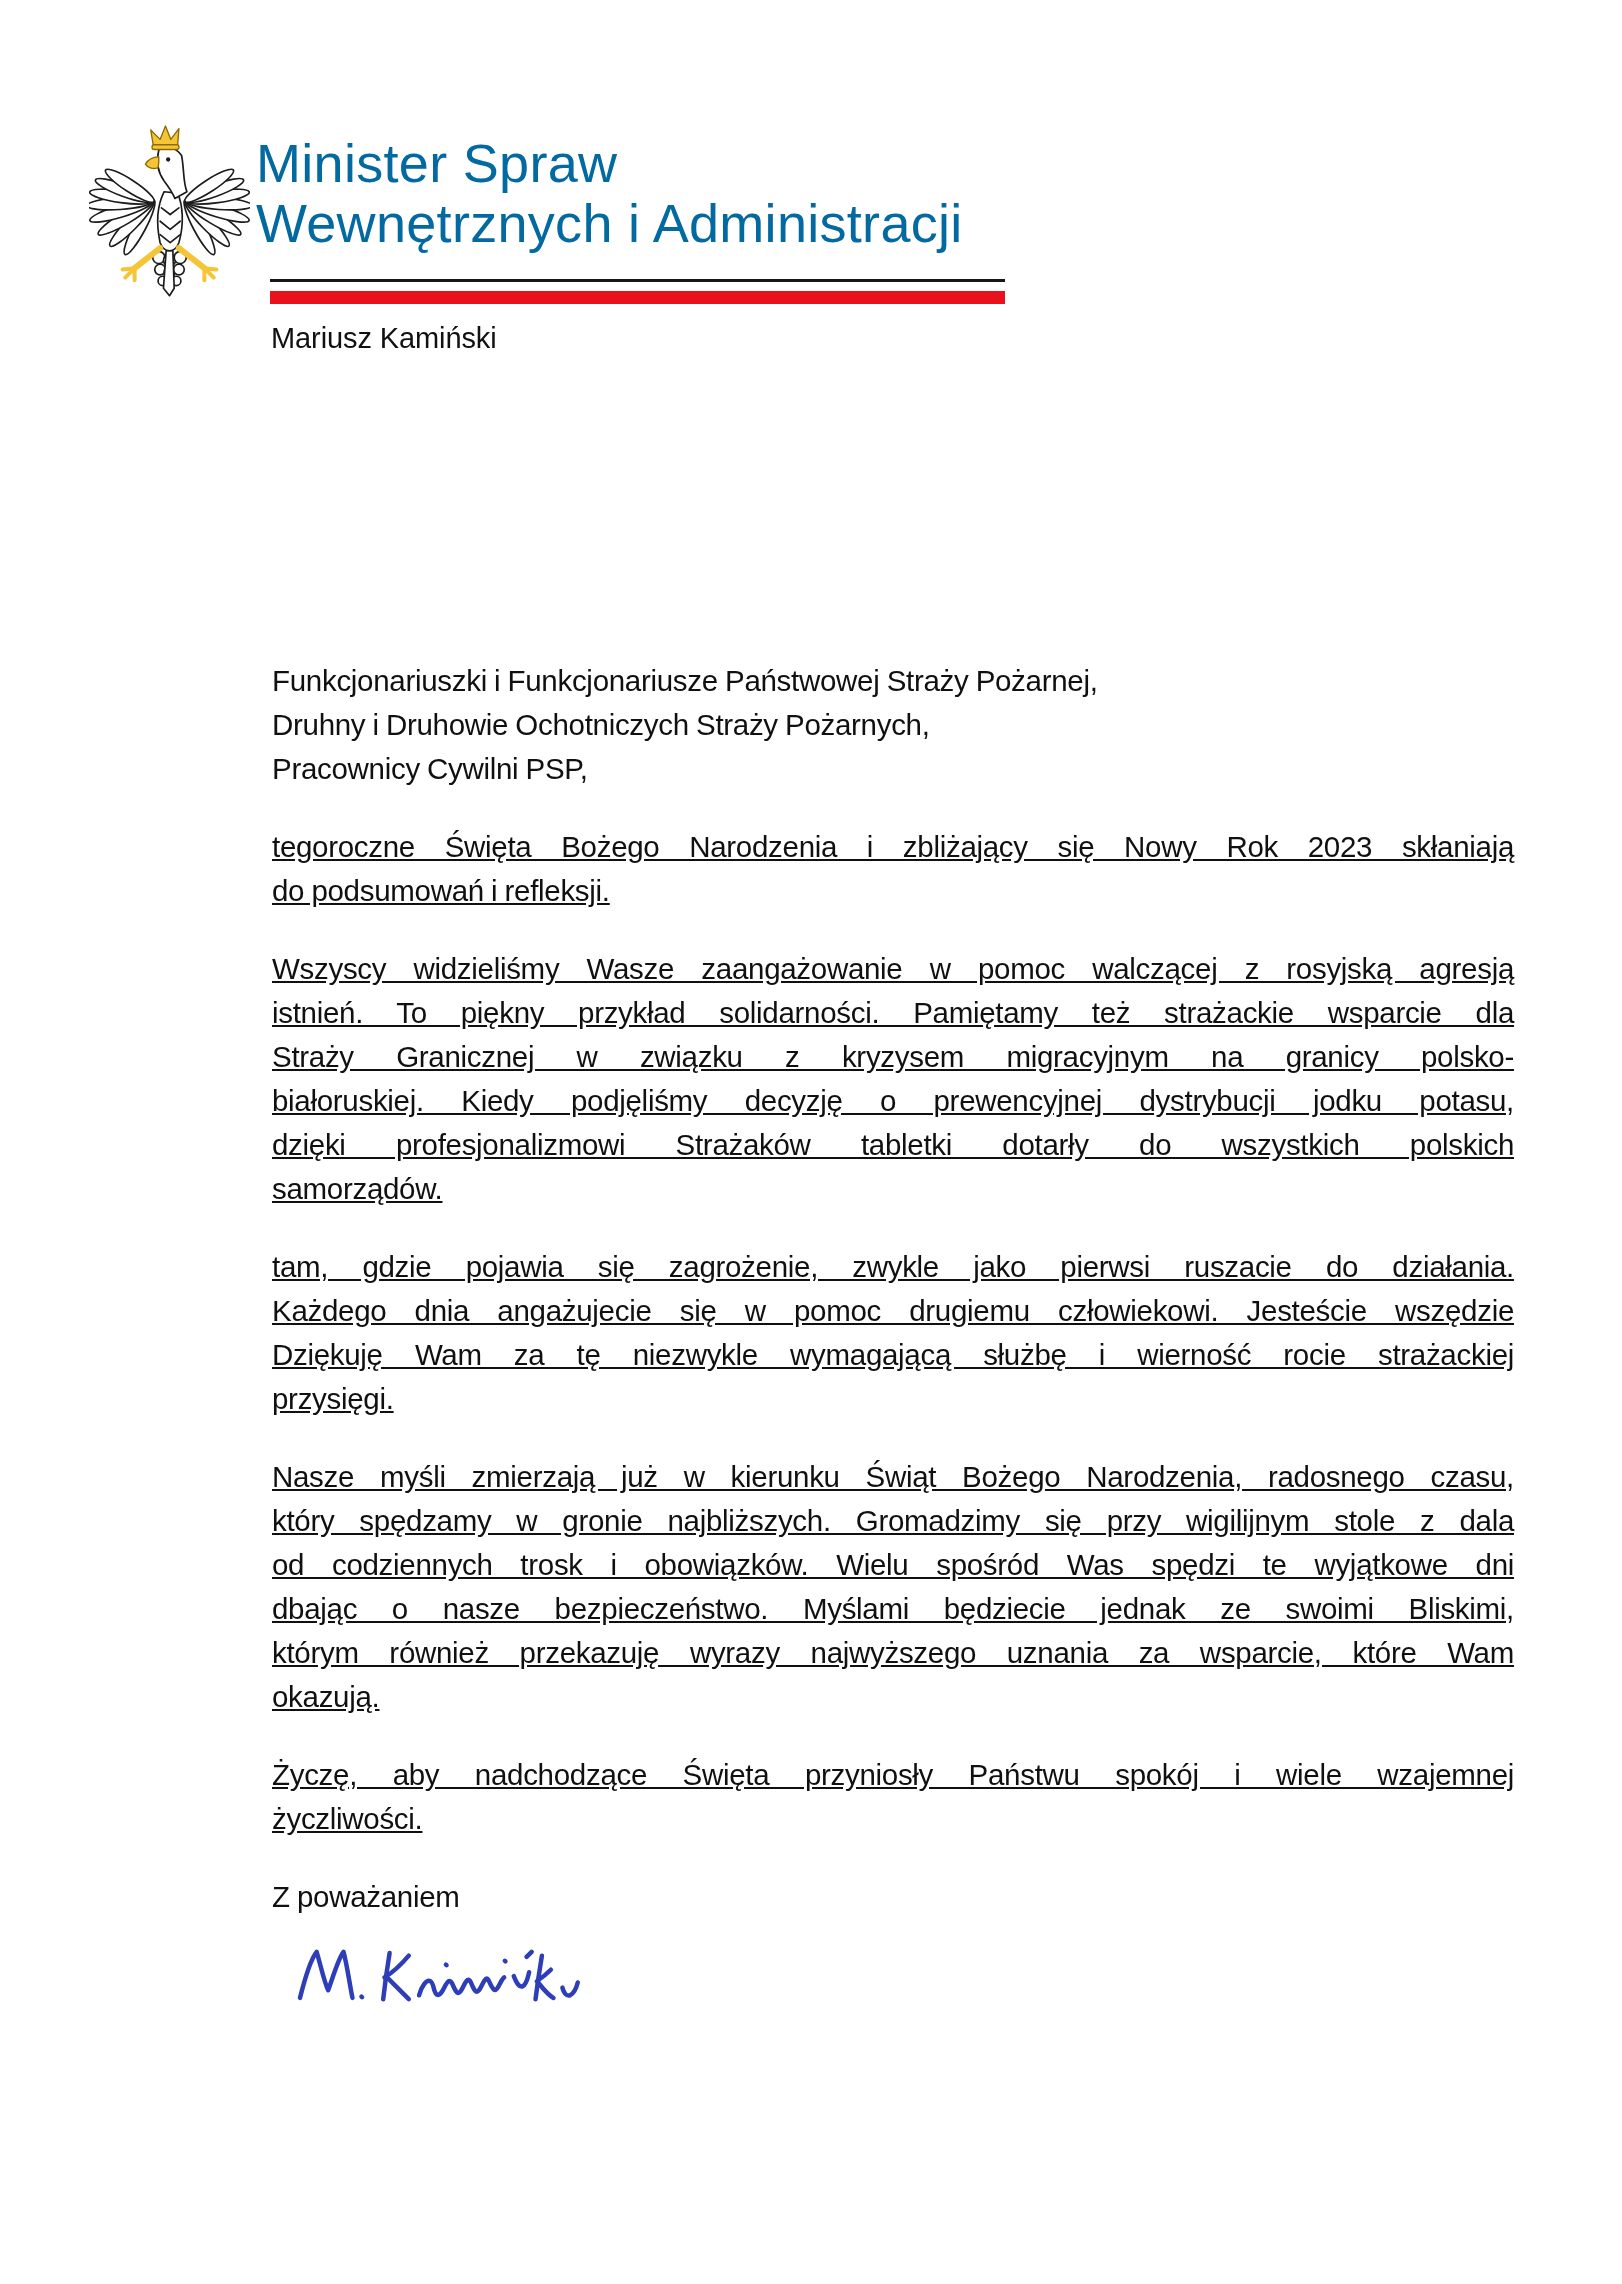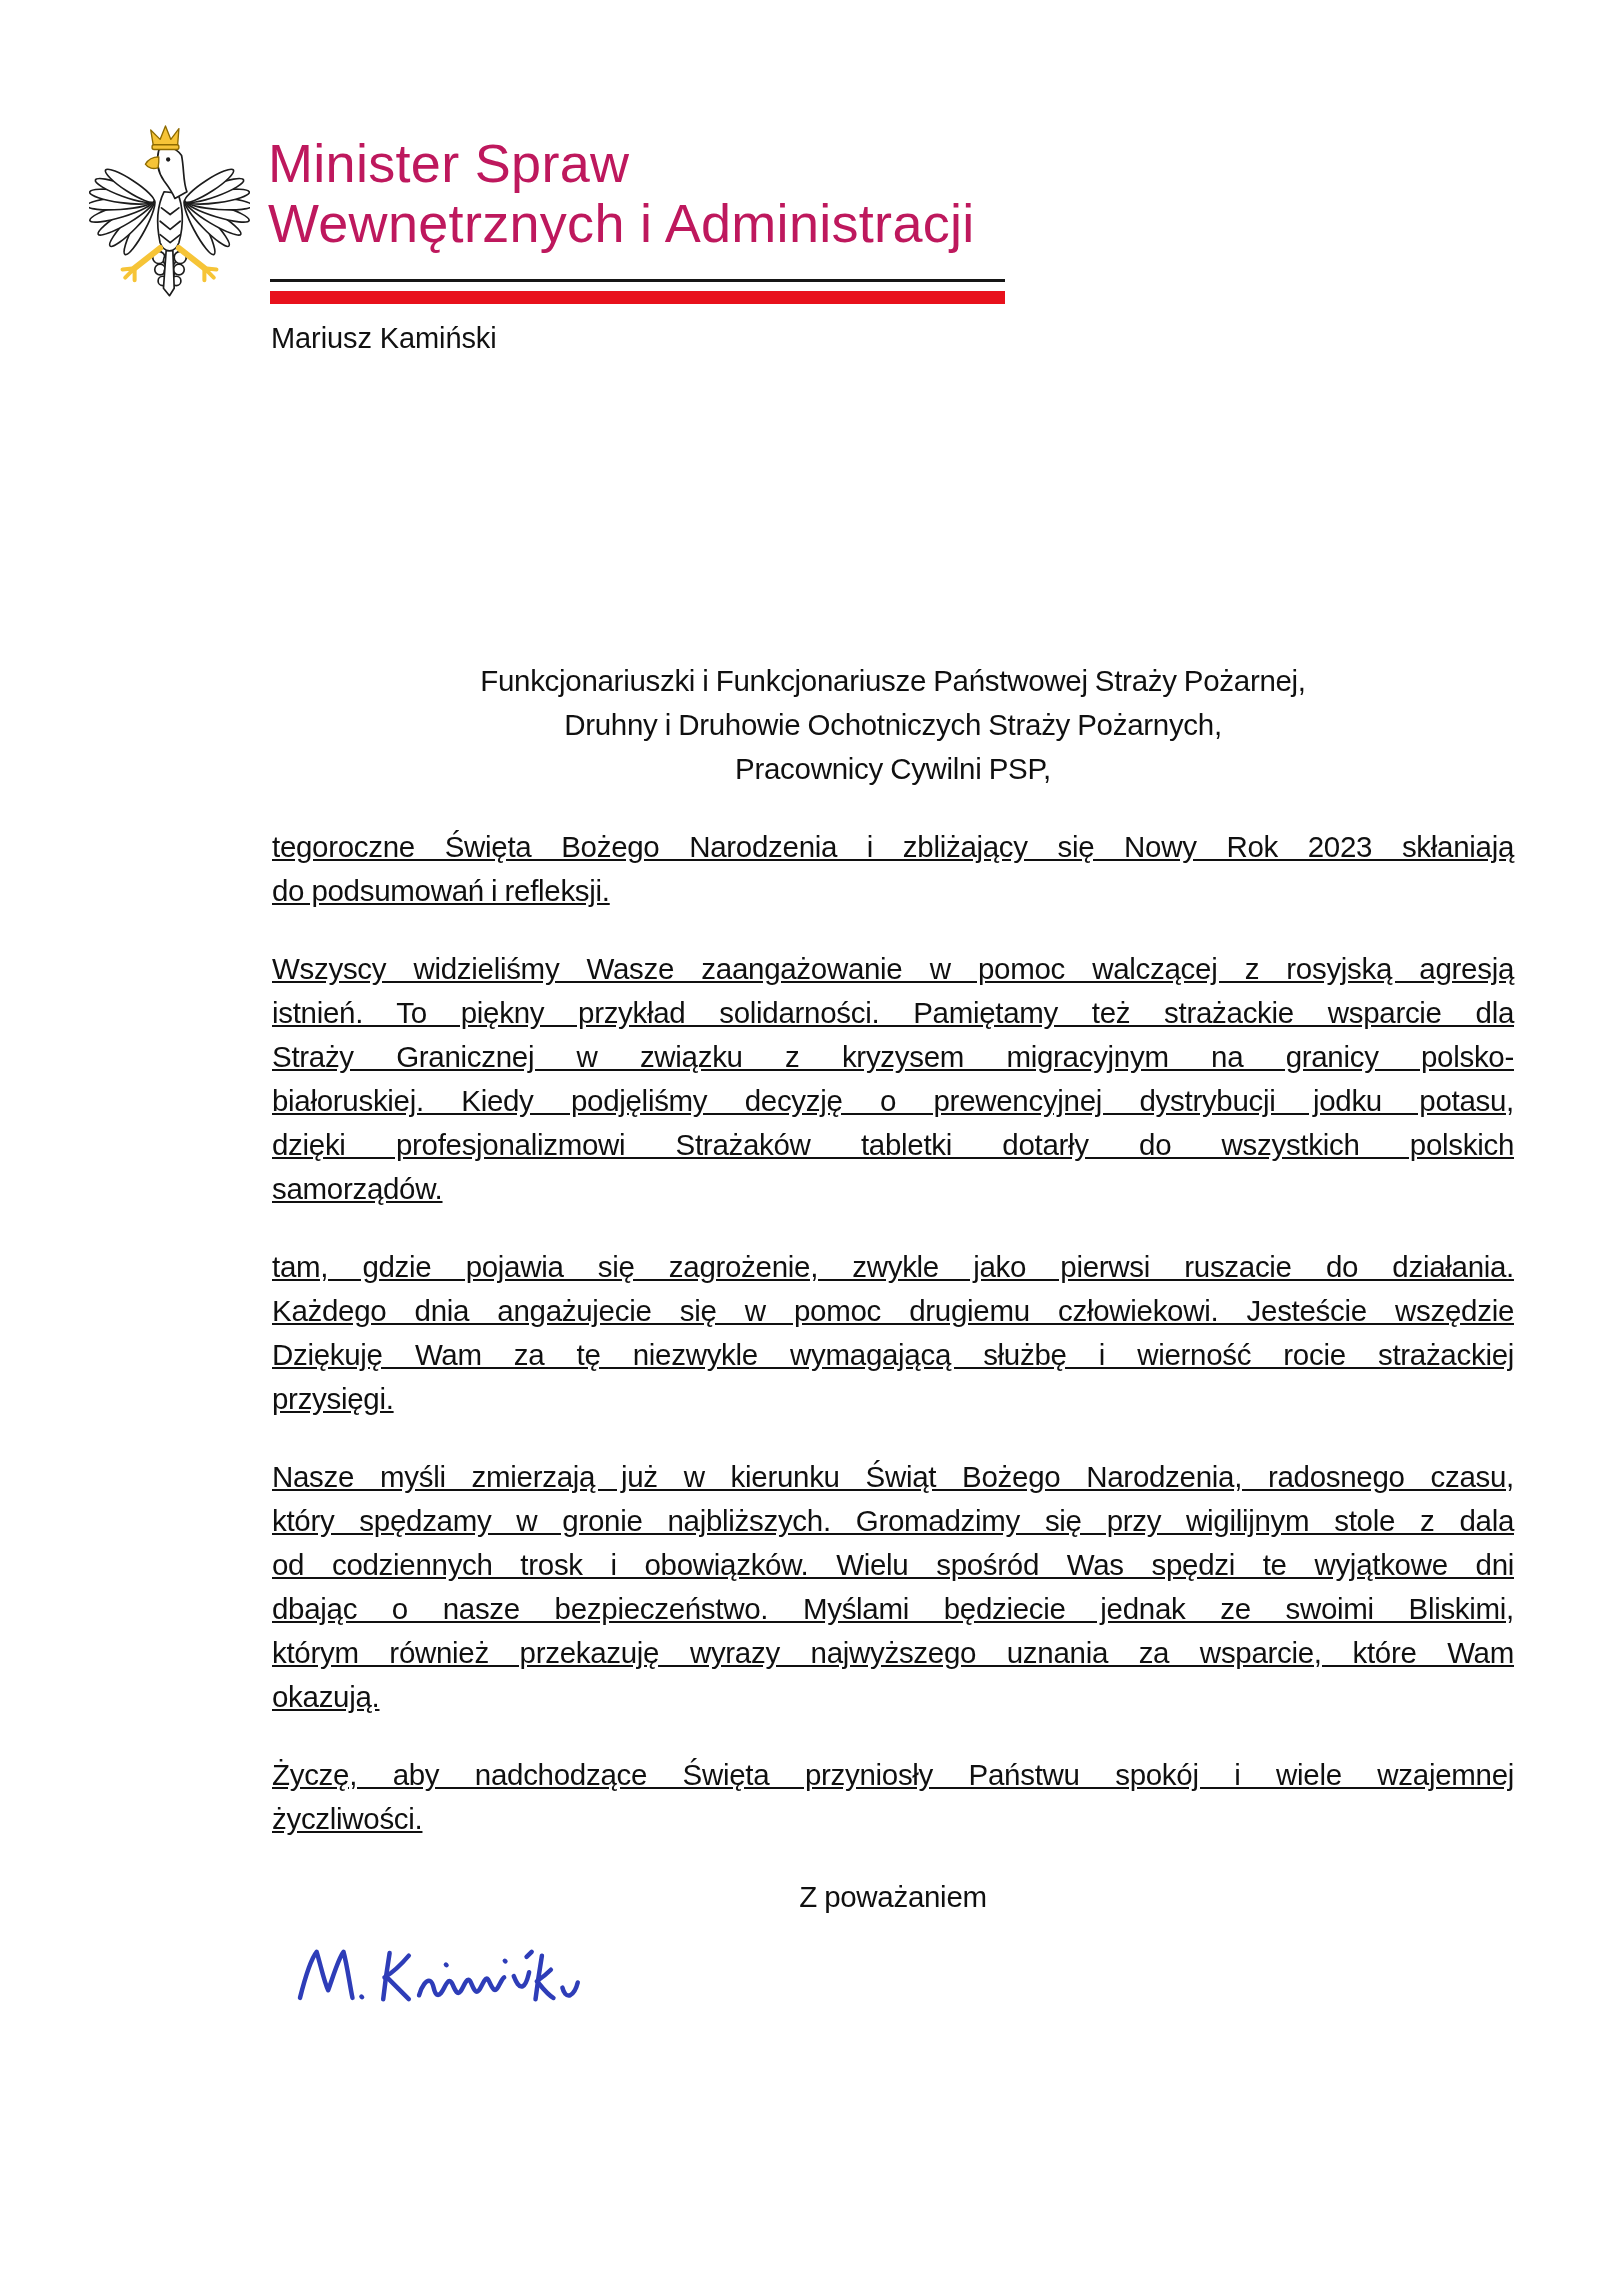--- a/index.html
+++ b/index.html
@@ -14,25 +14,25 @@
   }
 
   
   .eagle {
     position: absolute;
     left: 89px; top: 119px;
     width: 161px; height: 183px;
   }
   .hdr-title {
     position: absolute;
-    left: 268px; top: 133px;
+    left: 256px; top: 133px;
     font-size: 54px;
     line-height: 60px;
     letter-spacing: 0.3px;
-    color: #be185d;
+    color: #0369a1;
     white-space: nowrap;
   }
   .hdr-rule {
     position: absolute;
     left: 270px; top: 279px;
     width: 735px; height: 2.7px;
     background: #161616;
   }
   .flag-red {
     position: absolute;
@@ -55,21 +55,21 @@
     position: absolute;
     left: 272px; top: 659px;
     width: 1242px;
     font-size: 29.5px;
     line-height: 44px;
     letter-spacing: -0.3px;
     word-spacing: -0.7px;
     color: #101010;
   }
   .para { margin: 0 0 34px 0; }
-  .line { text-align: center; }
+  .line { text-align: left; }
   .para.justified .line {
     text-align: justify;
     -moz-text-align-last: justify;
     text-align-last: justify;
     text-decoration: underline;
   }
   .para.justified .line.lastline {
     -moz-text-align-last: left;
     text-align-last: left;
   }

